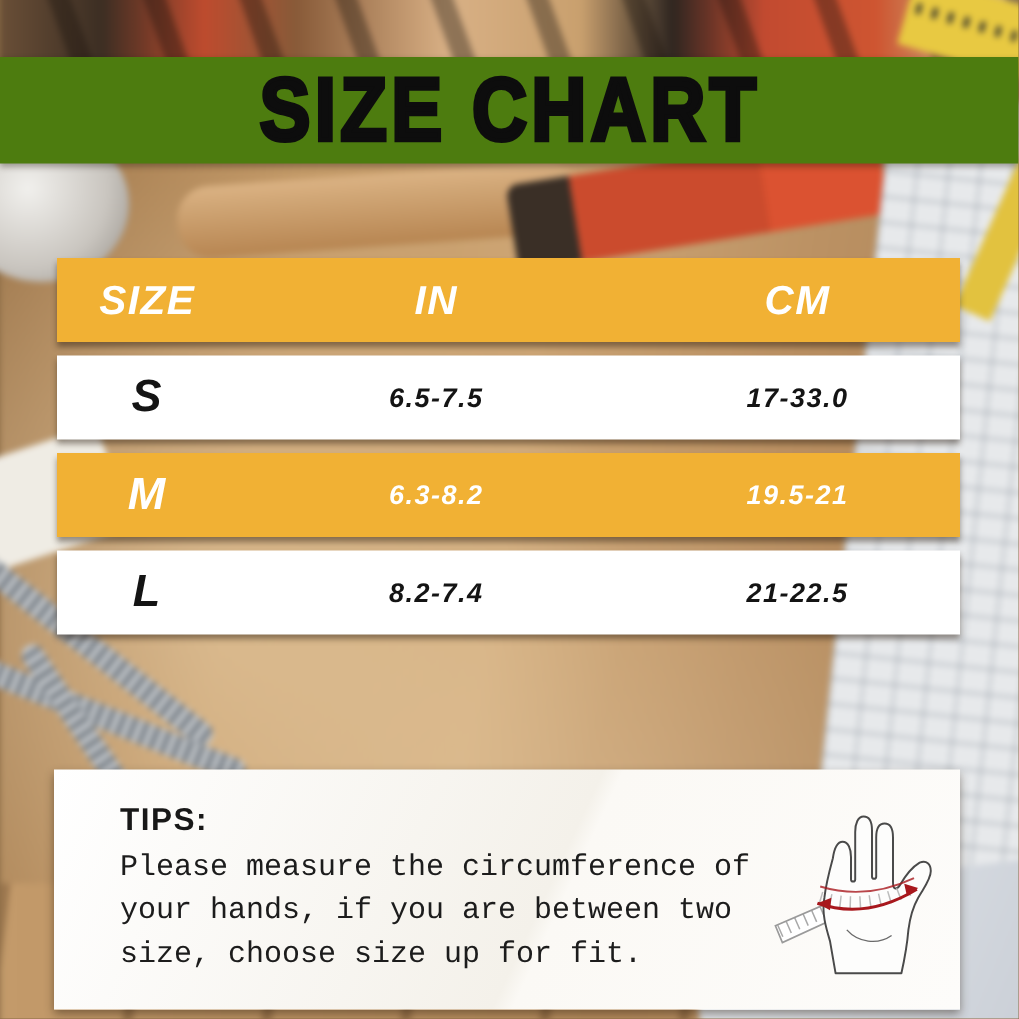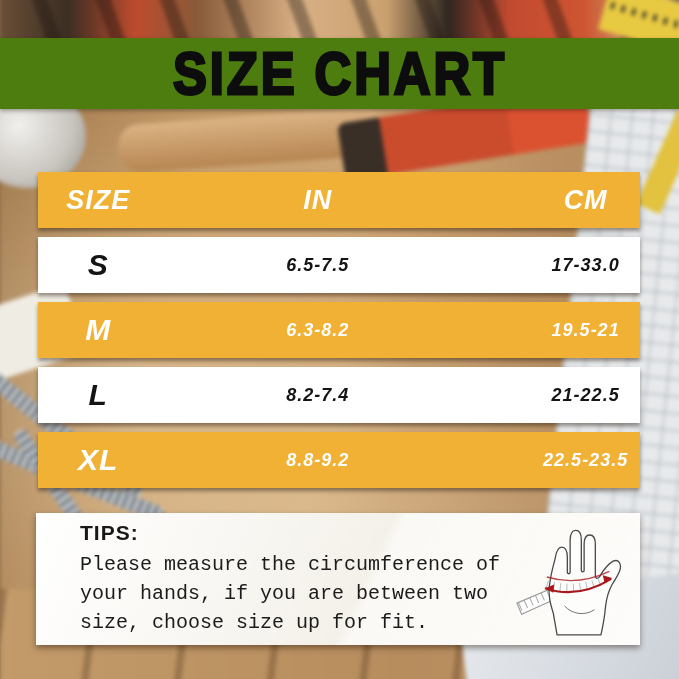--- a/index.html
+++ b/index.html
@@ -54,32 +54,32 @@
   .banner{position:absolute;left:0;right:0;top:38px;height:71px;background:#4d7c0f;
     display:flex;align-items:center;justify-content:center;
     box-shadow:0 2px 4px rgba(30,20,10,.35);}
   .banner h1{margin:0;font-size:53px;font-weight:900;color:#0d0d0d;letter-spacing:3px;
     -webkit-text-stroke:2.6px #0d0d0d;transform:scale(.96,1.12);}
 
   
   .size-table{position:absolute;left:38px;top:172px;width:602px;}
   .row{height:56px;margin-bottom:9px;display:grid;
        grid-template-columns:20% 44% 36%;align-items:center;
-       box-shadow:0 3px 4px rgba(35,22,8,.45);gap:27px;}
+       box-shadow:0 3px 4px rgba(35,22,8,.45);}
   .row .cell{text-align:center;font-style:italic;font-weight:bold;letter-spacing:1px;}
   .row-yellow{background:#F1B134;}
   .row-yellow .cell{color:#ffffff;}
   .row-white{background:#ffffff;}
   .row-white .cell{color:#141414;}
   .row-header .cell{font-size:27px;}
   .cell-size{font-size:30px;}
   .cell-val{font-size:18px;}
 
   
-  .tips{position:absolute;left:36px;top:513px;width:604px;height:132px;
+  .tips{position:absolute;left:36px;top:513px;width:604px;height:160px;
     background:linear-gradient(115deg,#ffffff 0%,#f4f1ea 54%,#fbf9f5 56%,#fdfcfa);
     box-shadow:0 3px 6px rgba(35,22,8,.45);
     display:flex;align-items:center;}
   .tips-text{padding-left:44px;width:430px;}
   .tips-heading{font-size:21px;font-weight:bold;color:#181818;letter-spacing:1px;
     margin:0 0 5px 0;}
   .tips-body{font-family:Liberation Mono, monospace;font-size:20px;line-height:29px;
     color:#1c1c1c;margin:0;}
   .hand-wrap{margin-left:auto;margin-right:12px;}
 </style>
@@ -123,25 +123,20 @@
     <div class="row row-yellow">
       <div class="cell cell-size">M</div>
       <div class="cell cell-val">6.3-8.2</div>
       <div class="cell cell-val">19.5-21</div>
     </div>
     <div class="row row-white">
       <div class="cell cell-size">L</div>
       <div class="cell cell-val">8.2-7.4</div>
       <div class="cell cell-val">21-22.5</div>
     </div>
-    <div class="row row-yellow">
-      <div class="cell cell-size">XL</div>
-      <div class="cell cell-val">8.8-9.2</div>
-      <div class="cell cell-val">22.5-23.5</div>
-    </div>
   </div>
 
   <div class="tips">
     <div class="tips-text">
       <p class="tips-heading">TIPS:</p>
       <p class="tips-body">Please measure the circumference of your hands, if you are between two size, choose size up for fit.</p>
     </div>
     <div class="hand-wrap">
       <svg width="112" height="120" viewBox="0 0 120 128" fill="none">
 

